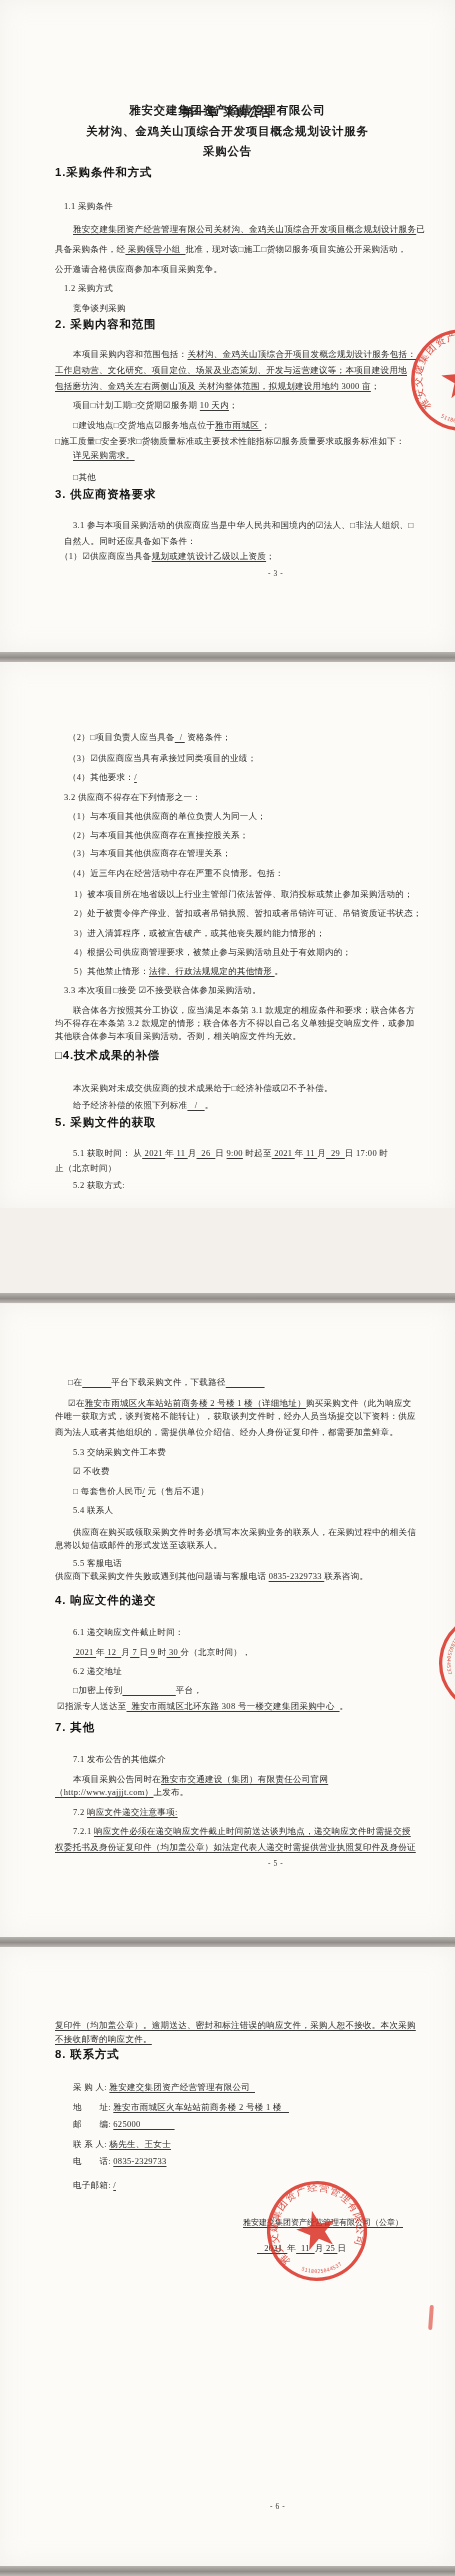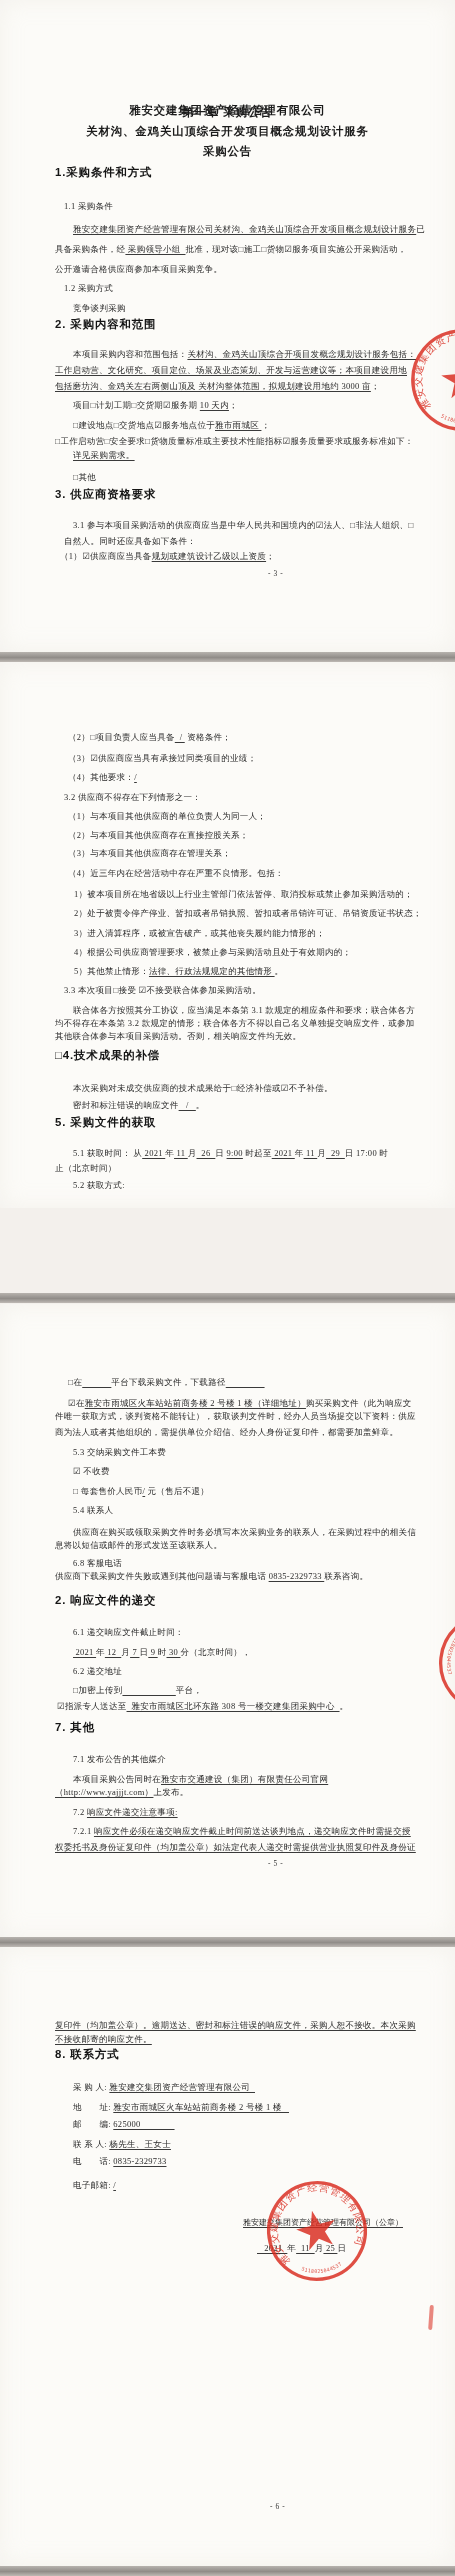--- a/index.html
+++ b/index.html
@@ -72,21 +72,21 @@
       <div class="ln" style="top: 243px; left: 55px;"><span>具备采购条件，经</span><span class="u">&nbsp;采购领导小组&nbsp;&nbsp;</span><span>批准，现对该□施工□货物☑服务项目实施公开采购活动，</span></div>
       <div class="ln" style="top: 263px; left: 55px;"><span>公开邀请合格供应商参加本项目采购竞争。</span></div>
       <div class="ln" style="top: 282px; left: 64px;"><span>1.2 采购方式</span></div>
       <div class="ln" style="top: 302px; left: 73px;"><span>竞争谈判采购</span></div>
       <div class="ln s-h" style="top: 318px; left: 55px;"><span>2. 采购内容和范围</span></div>
       <div class="ln" style="top: 348px; left: 73px;"><span>本项目采购内容和范围包括：</span><span class="u">关材沟、金鸡关山顶综合开项目发概念规划设计服务包括：</span></div>
       <div class="ln" style="top: 364px; left: 55px;"><span class="u">工作启动营、文化研究、项目定位、场景及业态策划、开发与运营建议等；本项目建设用地</span></div>
       <div class="ln" style="top: 380px; left: 55px;"><span class="u">包括磨坊沟、金鸡关左右两侧山顶及 关材沟整体范围，拟规划建设用地约 3000 亩</span><span>；</span></div>
       <div class="ln" style="top: 399px; left: 73px;"><span>项目□计划工期□交货期☑服务期 </span><span class="u">10 天内</span><span>；</span></div>
       <div class="ln" style="top: 419px; left: 73px;"><span>□建设地点□交货地点☑服务地点位于</span><span class="u">雅市雨城区&nbsp;</span><span>；</span></div>
-      <div class="ln" style="top: 435px; left: 55px;"><span>□工作启动营□安全要求□货物质量标准或主要技术性能指标☑服务质量要求或服务标准如下：</span></div>
+      <div class="ln" style="top: 435px; left: 55px;"><span>□施工质量□安全要求□货物质量标准或主要技术性能指标☑服务质量要求或服务标准如下：</span></div>
       <div class="ln" style="top: 449px; left: 73px;"><span class="u">详见采购需求。</span></div>
       <div class="ln" style="top: 471px; left: 73px;"><span>□其他</span></div>
       <div class="ln s-h" style="top: 488px; left: 55px;"><span>3.  供应商资格要求</span></div>
       <div class="ln" style="top: 519px; left: 73px;"><span>3.1 参与本项目采购活动的供应商应当是中华人民共和国境内的☑法人、□非法人组织、□</span></div>
       <div class="ln" style="top: 535px; left: 64px;"><span>自然人。同时还应具备如下条件：</span></div>
       <div class="ln" style="top: 550px; left: 60px;"><span>（1）☑供应商应当具备</span><span class="u">规划或建筑设计乙级以上资质</span><span>；</span></div>
       <div class="ln s-pg" style="top: 568px; left: 268px;"><span>- 3 -</span></div>
     </section>
 
   <div class="band" style="top:652px;height:10.2px"></div>
@@ -104,21 +104,21 @@
       <div class="ln" style="top: 245px; left: 74px;"><span>2）处于被责令停产停业、暂扣或者吊销执照、暂扣或者吊销许可证、吊销资质证书状态；</span></div>
       <div class="ln" style="top: 265px; left: 74px;"><span>3）进入清算程序，或被宣告破产，或其他丧失履约能力情形的；</span></div>
       <div class="ln" style="top: 284px; left: 74px;"><span>4）根据公司供应商管理要求，被禁止参与采购活动且处于有效期内的；</span></div>
       <div class="ln" style="top: 303px; left: 74px;"><span>5）其他禁止情形：</span><span class="u">法律、行政法规规定的其他情形&nbsp;</span><span>。</span></div>
       <div class="ln" style="top: 322px; left: 64px;"><span>3.3 本次项目□接受 ☑不接受联合体参加采购活动。</span></div>
       <div class="ln" style="top: 342px; left: 73px;"><span>联合体各方按照其分工协议，应当满足本条第 3.1 款规定的相应条件和要求；联合体各方</span></div>
       <div class="ln" style="top: 355px; left: 55px;"><span>均不得存在本条第 3.2 款规定的情形；联合体各方不得以自己名义单独提交响应文件，或参加</span></div>
       <div class="ln" style="top: 368px; left: 55px;"><span>其他联合体参与本项目采购活动。否则，相关响应文件均无效。</span></div>
       <div class="ln s-h" style="top: 387px; left: 55px;"><span>□4.技术成果的补偿</span></div>
       <div class="ln" style="top: 420px; left: 73px;"><span>本次采购对未成交供应商的技术成果给于□经济补偿或☑不予补偿。</span></div>
-      <div class="ln" style="top: 437px; left: 73px;"><span>密封和标注错误的响应文件</span><span class="u">&nbsp;&nbsp;&nbsp;/&nbsp;&nbsp;&nbsp;</span><span>。</span></div>
+      <div class="ln" style="top: 437px; left: 73px;"><span>给予经济补偿的依照下列标准</span><span class="u">&nbsp;&nbsp;&nbsp;/&nbsp;&nbsp;&nbsp;</span><span>。</span></div>
       <div class="ln s-h" style="top: 454px; left: 55px;"><span>5.  采购文件的获取</span></div>
       <div class="ln" style="top: 485px; left: 73px;"><span>5.1 获取时间： 从</span><span class="u">&nbsp;2021&nbsp;</span><span>年</span><span class="u">&nbsp;11&nbsp;</span><span>月</span><span class="u">&nbsp;&nbsp;26&nbsp;&nbsp;</span><span>日 </span><span class="u">9:00</span><span> 时起至</span><span class="u">&nbsp;2021&nbsp;</span><span>年</span><span class="u">&nbsp;11&nbsp;</span><span>月</span><span class="u">&nbsp;&nbsp;29&nbsp;&nbsp;</span><span>日 17:00 时</span></div>
       <div class="ln" style="top: 500px; left: 55px;"><span>止（北京时间）</span></div>
       <div class="ln" style="top: 517px; left: 73px;"><span>5.2 获取方式:</span></div>
       <div class="ln s-pg" style="top: 550px; left: 268px;"><span>- 4 -</span></div>
     </section>
 
   <div class="band" style="top:1293px;height:10.2px"></div>
 
   <section class="page" style="top:1304px;height:634px">
@@ -137,23 +137,23 @@
   <div class="ln" style="top: 72px; left: 68px;"><span>□在</span><span class="u">&nbsp;&nbsp;&nbsp;&nbsp;&nbsp;&nbsp;&nbsp;&nbsp;&nbsp;&nbsp;&nbsp;&nbsp;</span><span>平台下载采购文件，下载路径</span><span class="u">&nbsp;&nbsp;&nbsp;&nbsp;&nbsp;&nbsp;&nbsp;&nbsp;&nbsp;&nbsp;&nbsp;&nbsp;&nbsp;&nbsp;&nbsp;&nbsp;</span></div>
       <div class="ln" style="top: 93px; left: 68px;"><span>☑在</span><span class="u">雅安市雨城区火车站站前商务楼 2 号楼 1 楼（详细地址）</span><span>购买采购文件（此为响应文</span></div>
       <div class="ln" style="top: 106px; left: 55px;"><span>件唯一获取方式，谈判资格不能转让），获取谈判文件时，经办人员当场提交以下资料：供应</span></div>
       <div class="ln" style="top: 122px; left: 55px;"><span>商为法人或者其他组织的，需提供单位介绍信、经办人身份证复印件，都需要加盖鲜章。</span></div>
       <div class="ln" style="top: 142px; left: 73px;"><span>5.3 交纳采购文件工本费</span></div>
       <div class="ln" style="top: 161px; left: 73px;"><span>☑ 不收费</span></div>
       <div class="ln" style="top: 181px; left: 73px;"><span>□ 每套售价人民币</span><span class="u">/</span><span> 元（售后不退）</span></div>
       <div class="ln" style="top: 200px; left: 73px;"><span>5.4 联系人</span></div>
       <div class="ln" style="top: 222px; left: 73px;"><span>供应商在购买或领取采购文件时务必填写本次采购业务的联系人，在采购过程中的相关信</span></div>
       <div class="ln" style="top: 235px; left: 55px;"><span>息将以短信或邮件的形式发送至该联系人。</span></div>
-      <div class="ln" style="top: 253px; left: 73px;"><span>6.8 客服电话</span></div>
+      <div class="ln" style="top: 253px; left: 73px;"><span>5.5 客服电话</span></div>
       <div class="ln" style="top: 266px; left: 55px;"><span>供应商下载采购文件失败或遇到其他问题请与客服电话 </span><span class="u">0835-2329733&nbsp;</span><span>联系咨询。</span></div>
-      <div class="ln s-h" style="top: 290px; left: 55px;"><span>2.  响应文件的递交</span></div>
+      <div class="ln s-h" style="top: 290px; left: 55px;"><span>4.  响应文件的递交</span></div>
       <div class="ln" style="top: 322px; left: 73px;"><span>6.1 递交响应文件截止时间：</span></div>
       <div class="ln" style="top: 342px; left: 73px;"><span class="u">&nbsp;2021&nbsp;</span><span>年</span><span class="u">&nbsp;12&nbsp;&nbsp;</span><span>月</span><span class="u">&nbsp;7&nbsp;</span><span>日</span><span class="u">&nbsp;9&nbsp;</span><span>时</span><span class="u">&nbsp;30&nbsp;</span><span>分（北京时间），</span></div>
       <div class="ln" style="top: 361px; left: 73px;"><span>6.2 递交地址</span></div>
       <div class="ln" style="top: 380px; left: 73px;"><span>□加密上传到</span><span class="u">&nbsp;&nbsp;&nbsp;&nbsp;&nbsp;&nbsp;&nbsp;&nbsp;&nbsp;&nbsp;&nbsp;&nbsp;&nbsp;&nbsp;&nbsp;&nbsp;&nbsp;&nbsp;&nbsp;&nbsp;&nbsp;&nbsp;</span><span>平台，</span></div>
       <div class="ln" style="top: 396px; left: 57px;"><span>☑指派专人送达至</span><span class="u">&nbsp;&nbsp;雅安市雨城区北环东路 308 号一楼交建集团采购中心&nbsp;&nbsp;</span><span>。</span></div>
       <div class="ln s-h" style="top: 417px; left: 55px;"><span>7.  其他</span></div>
       <div class="ln" style="top: 449px; left: 73px;"><span>7.1 发布公告的其他媒介</span></div>
       <div class="ln" style="top: 469px; left: 73px;"><span>本项目采购公告同时在</span><span class="u">雅安市交通建设（集团）有限责任公司官网</span></div>
       <div class="ln" style="top: 482px; left: 55px;"><span class="u">（http://www.yajjjt.com）</span><span>上发布。</span></div>
       <div class="ln" style="top: 502px; left: 73px;"><span>7.2 </span><span class="u">响应文件递交注意事项:</span></div>

